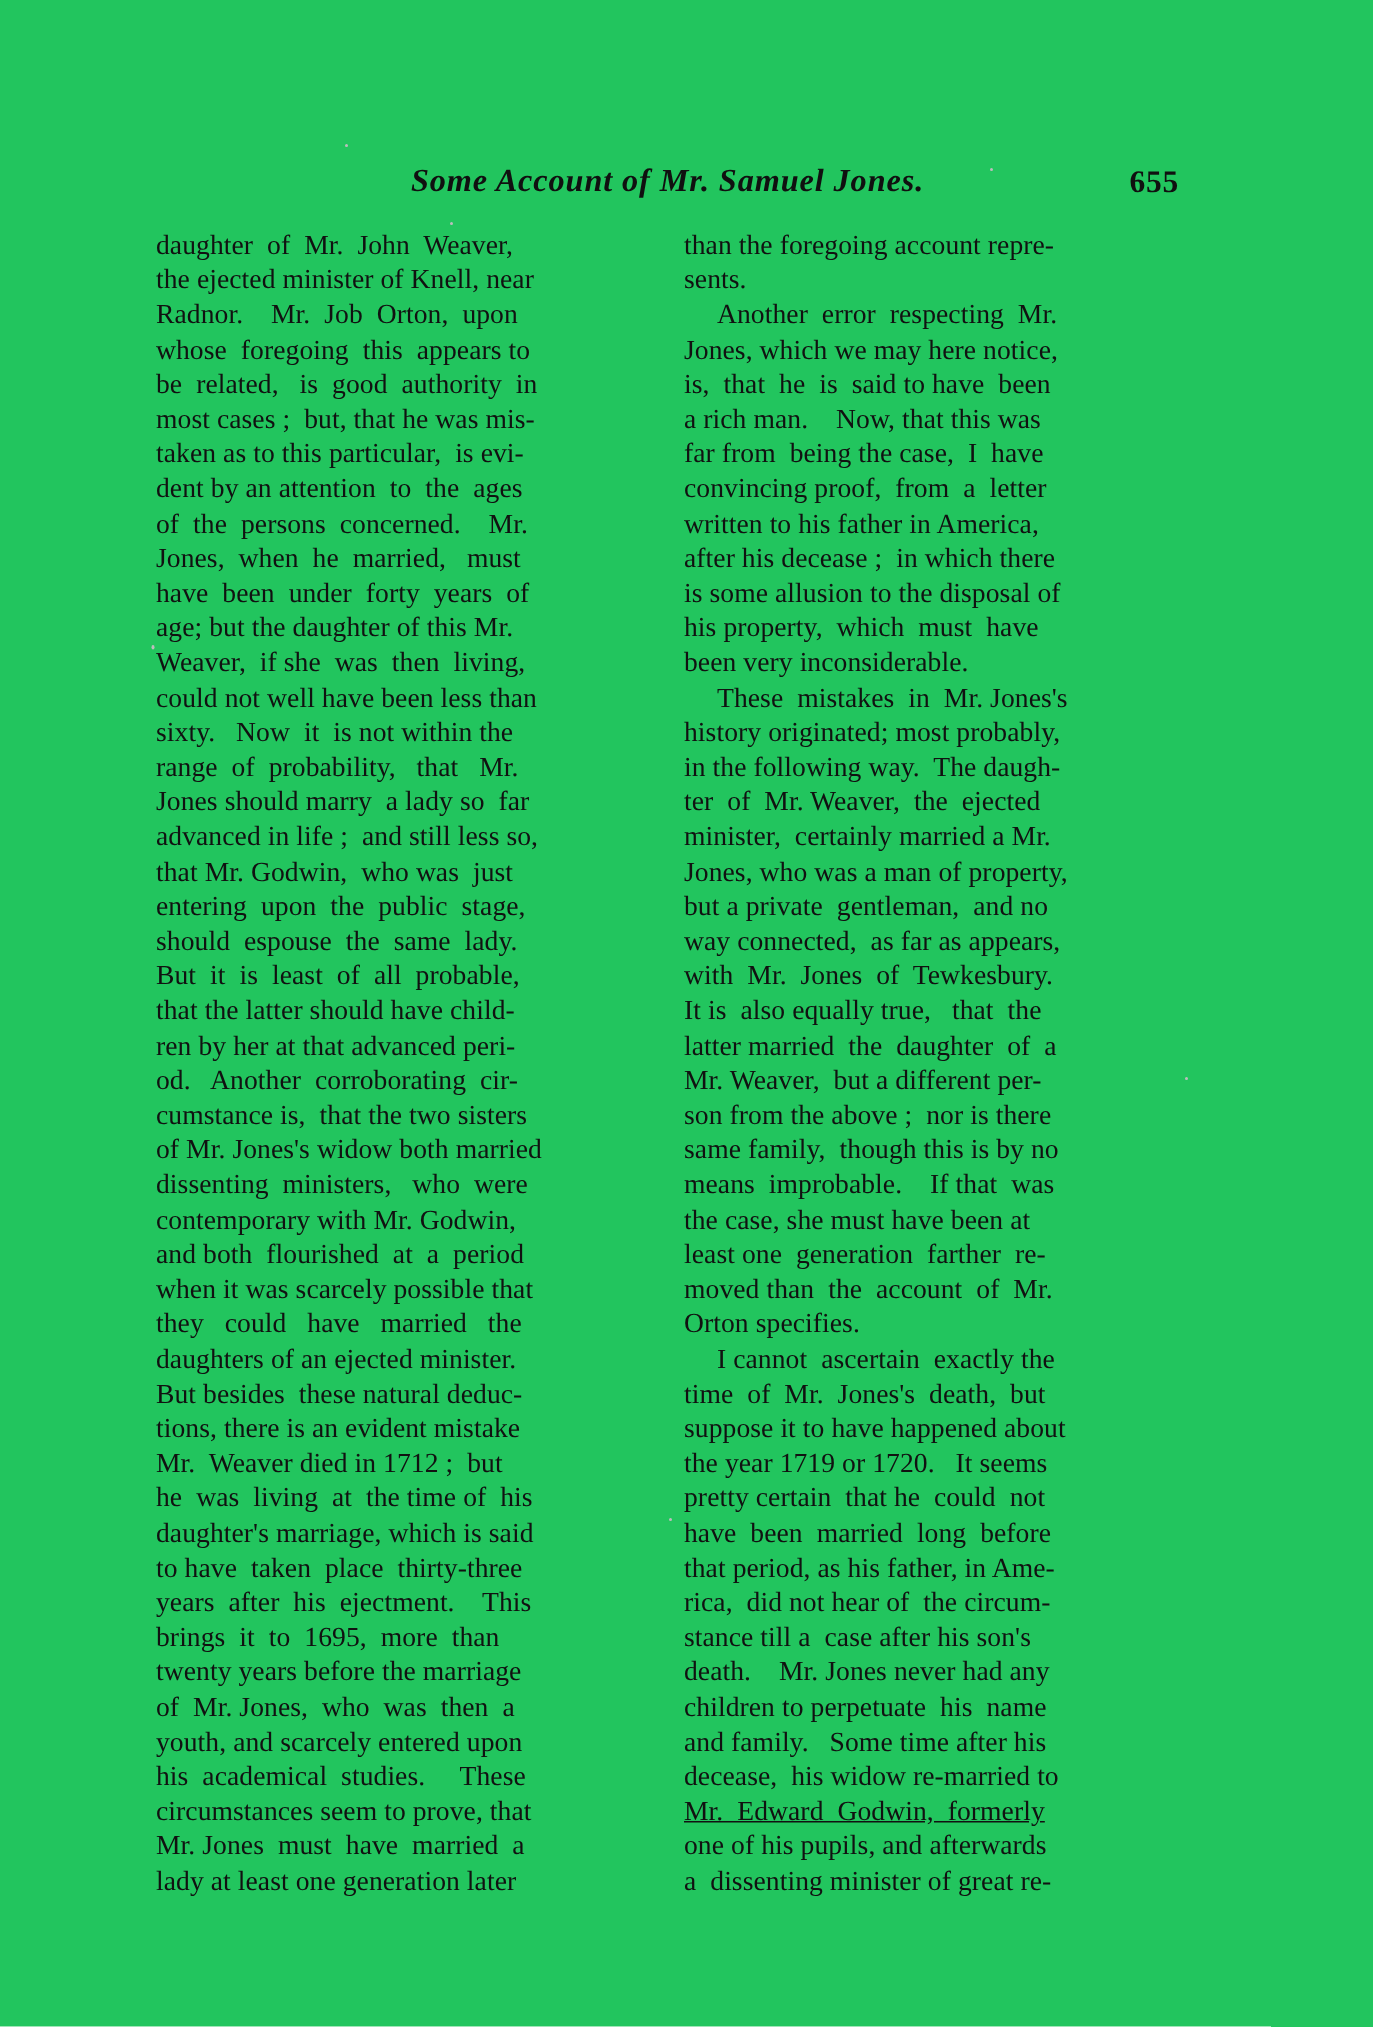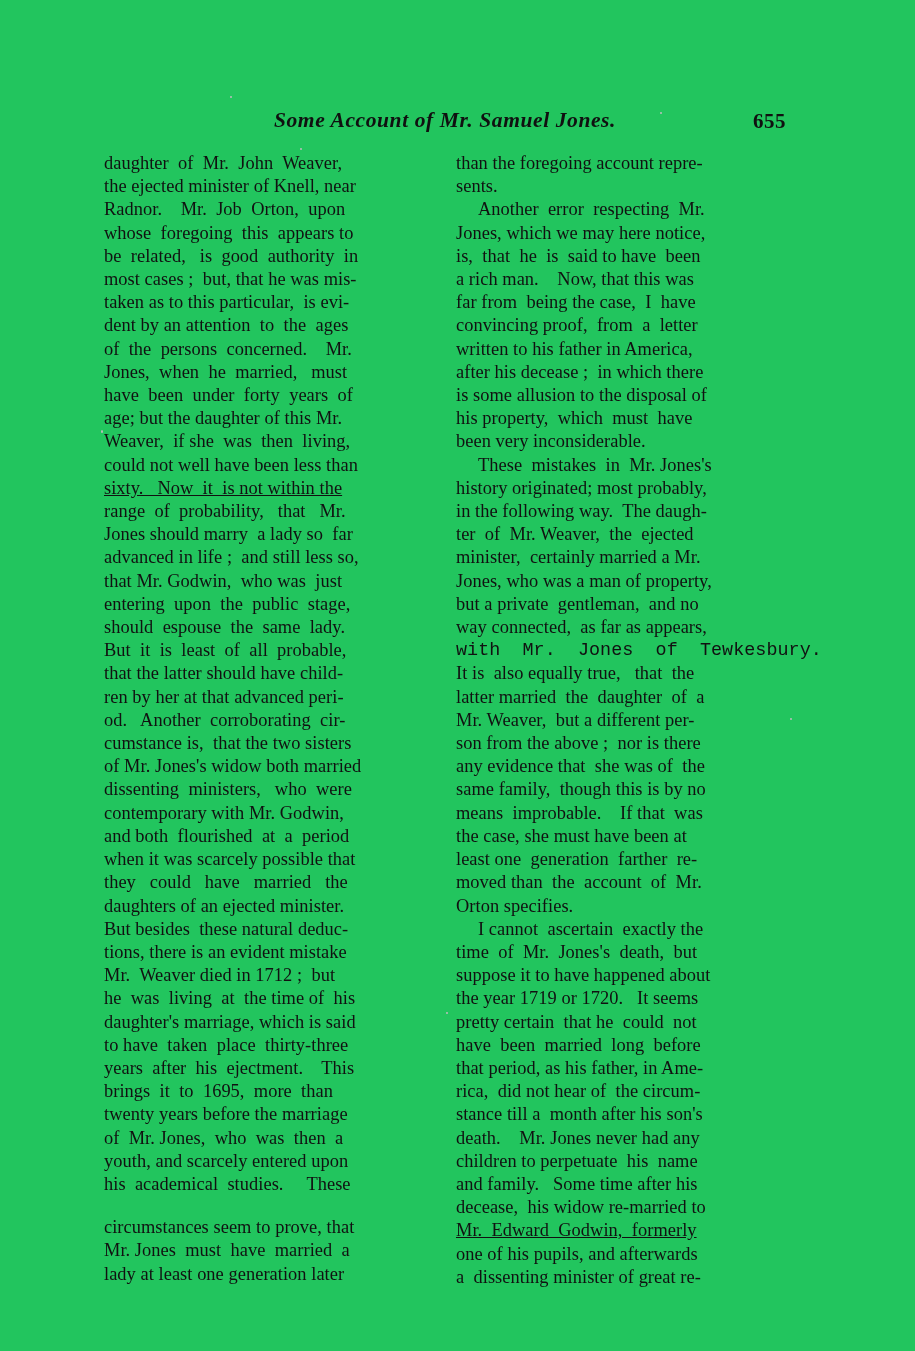--- a/index.html
+++ b/index.html
@@ -99,21 +99,21 @@
         <span class="col-line" style="word-spacing: 0px;">be  related,   is  good  authority  in</span>
         <span class="col-line" style="word-spacing: 0px;">most cases ;  but, that he was mis-</span>
         <span class="col-line" style="word-spacing: 0px;">taken as to this particular,  is evi-</span>
         <span class="col-line" style="word-spacing: 0px;">dent by an attention  to  the  ages</span>
         <span class="col-line" style="word-spacing: 0px;">of  the  persons  concerned.    Mr.</span>
         <span class="col-line" style="word-spacing: 0px;">Jones,  when  he  married,   must</span>
         <span class="col-line" style="word-spacing: 0px;">have  been  under  forty  years  of</span>
         <span class="col-line" style="word-spacing: 0px;">age; but the daughter of this Mr.</span>
         <span class="col-line" style="word-spacing: 0px;">Weaver,  if she  was  then  living,</span>
         <span class="col-line" style="word-spacing: 0px;">could not well have been less than</span>
-        <span class="col-line" style="word-spacing: 0px; text-decoration: underline;">sixty.   Now  it  is not within the</span>
+        <span class="col-line" style="word-spacing: 0px;">sixty.   Now  it  is not within the</span>
         <span class="col-line" style="word-spacing: 0px;">range  of  probability,   that   Mr.</span>
         <span class="col-line" style="word-spacing: 0px;">Jones should marry  a lady so  far</span>
         <span class="col-line" style="word-spacing: 0px;">advanced in life ;  and still less so,</span>
         <span class="col-line" style="word-spacing: 0px;">that Mr. Godwin,  who was  just</span>
         <span class="col-line" style="word-spacing: 0px;">entering  upon  the  public  stage,</span>
         <span class="col-line" style="word-spacing: 0px;">should  espouse  the  same  lady.</span>
         <span class="col-line" style="word-spacing: 0px;">But  it  is  least  of  all  probable,</span>
         <span class="col-line" style="word-spacing: 0px;">that the latter should have child-</span>
         <span class="col-line" style="word-spacing: 0px;">ren by her at that advanced peri-</span>
         <span class="col-line" style="word-spacing: 0px;">od.   Another  corroborating  cir-</span>
@@ -130,21 +130,21 @@
         <span class="col-line" style="word-spacing: 0px;">Mr.  Weaver died in 1712 ;  but</span>
         <span class="col-line" style="word-spacing: 0px;">he  was  living  at  the time of  his</span>
         <span class="col-line" style="word-spacing: 0px;">daughter's marriage, which is said</span>
         <span class="col-line" style="word-spacing: 0px;">to have  taken  place  thirty-three</span>
         <span class="col-line" style="word-spacing: 0px;">years  after  his  ejectment.    This</span>
         <span class="col-line" style="word-spacing: 0px;">brings  it  to  1695,  more  than</span>
         <span class="col-line" style="word-spacing: 0px;">twenty years before the marriage</span>
         <span class="col-line" style="word-spacing: 0px;">of  Mr. Jones,  who  was  then  a</span>
         <span class="col-line" style="word-spacing: 0px;">youth, and scarcely entered upon</span>
         <span class="col-line" style="word-spacing: 0px;">his  academical  studies.     These</span>
-        <span class="col-line" style="word-spacing: 0px; margin-top: 20px;">circumstances seem to prove, that</span>
+        <span class="col-line" style="word-spacing: 0px;">circumstances seem to prove, that</span>
         <span class="col-line" style="word-spacing: 0px;">Mr. Jones  must  have  married  a</span>
         <span class="col-line" style="word-spacing: 0px;">lady at least one generation later</span>
       </div>
     <div class="column" id="right-col">
         <span class="col-line" style="word-spacing: 0px;">than the foregoing account repre-</span>
         <span class="col-line">sents.</span>
         <span class="col-line indent" style="word-spacing: 0px;">Another  error  respecting  Mr.</span>
         <span class="col-line" style="word-spacing: 0px;">Jones, which we may here notice,</span>
         <span class="col-line" style="word-spacing: 0px;">is,  that  he  is  said to have  been</span>
         <span class="col-line" style="word-spacing: 0px;">a rich man.    Now, that this was</span>
@@ -156,41 +156,40 @@
         <span class="col-line" style="word-spacing: 0px;">his property,  which  must  have</span>
         <span class="col-line" style="word-spacing: 0px;">been very inconsiderable.</span>
         <span class="col-line indent" style="word-spacing: 0px;">These  mistakes  in  Mr. Jones's</span>
         <span class="col-line" style="word-spacing: 0px;">history originated; most probably,</span>
         <span class="col-line" style="word-spacing: 0px;">in the following way.  The daugh-</span>
         <span class="col-line" style="word-spacing: 0px;">ter  of  Mr. Weaver,  the  ejected</span>
         <span class="col-line" style="word-spacing: 0px;">minister,  certainly married a Mr.</span>
         <span class="col-line" style="word-spacing: 0px;">Jones, who was a man of property,</span>
         <span class="col-line" style="word-spacing: 0px;">but a private  gentleman,  and no</span>
         <span class="col-line" style="word-spacing: 0px;">way connected,  as far as appears,</span>
-        <span class="col-line" style="word-spacing: 0px; font-family: Liberation Mono, monospace;">with  Mr.  Jones  of  Tewkesbury.</span>
+        <span class="col-line" style="word-spacing: 0px;">with  Mr.  Jones  of  Tewkesbury.</span>
         <span class="col-line" style="word-spacing: 0px;">It is  also equally true,   that  the</span>
         <span class="col-line" style="word-spacing: 0px;">latter married  the  daughter  of  a</span>
         <span class="col-line" style="word-spacing: 0px;">Mr. Weaver,  but a different per-</span>
         <span class="col-line" style="word-spacing: 0px;">son from the above ;  nor is there</span>
-        <span class="col-line" style="word-spacing: 0px;">any evidence that  she was of  the</span>
         <span class="col-line" style="word-spacing: 0px;">same family,  though this is by no</span>
         <span class="col-line" style="word-spacing: 0px;">means  improbable.    If that  was</span>
         <span class="col-line" style="word-spacing: 0px;">the case, she must have been at</span>
         <span class="col-line" style="word-spacing: 0px;">least one  generation  farther  re-</span>
         <span class="col-line" style="word-spacing: 0px;">moved than  the  account  of  Mr.</span>
         <span class="col-line" style="word-spacing: 0px;">Orton specifies.</span>
         <span class="col-line indent" style="word-spacing: 0px;">I cannot  ascertain  exactly the</span>
         <span class="col-line" style="word-spacing: 0px;">time  of  Mr.  Jones's  death,  but</span>
         <span class="col-line" style="word-spacing: 0px;">suppose it to have happened about</span>
         <span class="col-line" style="word-spacing: 0px;">the year 1719 or 1720.   It seems</span>
         <span class="col-line" style="word-spacing: 0px;">pretty certain  that he  could  not</span>
         <span class="col-line" style="word-spacing: 0px;">have  been  married  long  before</span>
         <span class="col-line" style="word-spacing: 0px;">that period, as his father, in Ame-</span>
         <span class="col-line" style="word-spacing: 0px;">rica,  did not hear of  the circum-</span>
-        <span class="col-line" style="word-spacing: 0px;">stance till a  month after his son's</span>
+        <span class="col-line" style="word-spacing: 0px;">stance till a  case after his son's</span>
         <span class="col-line" style="word-spacing: 0px;">death.    Mr. Jones never had any</span>
         <span class="col-line" style="word-spacing: 0px;">children to perpetuate  his  name</span>
         <span class="col-line" style="word-spacing: 0px;">and family.   Some time after his</span>
         <span class="col-line" style="word-spacing: 0px;">decease,  his widow re-married to</span>
         <span class="col-line" style="word-spacing: 0px; text-decoration: underline;">Mr.  Edward  Godwin,  formerly</span>
         <span class="col-line" style="word-spacing: 0px;">one of his pupils, and afterwards</span>
         <span class="col-line" style="word-spacing: 0px;">a  dissenting minister of great re-</span>
       </div>
   </div>
 

